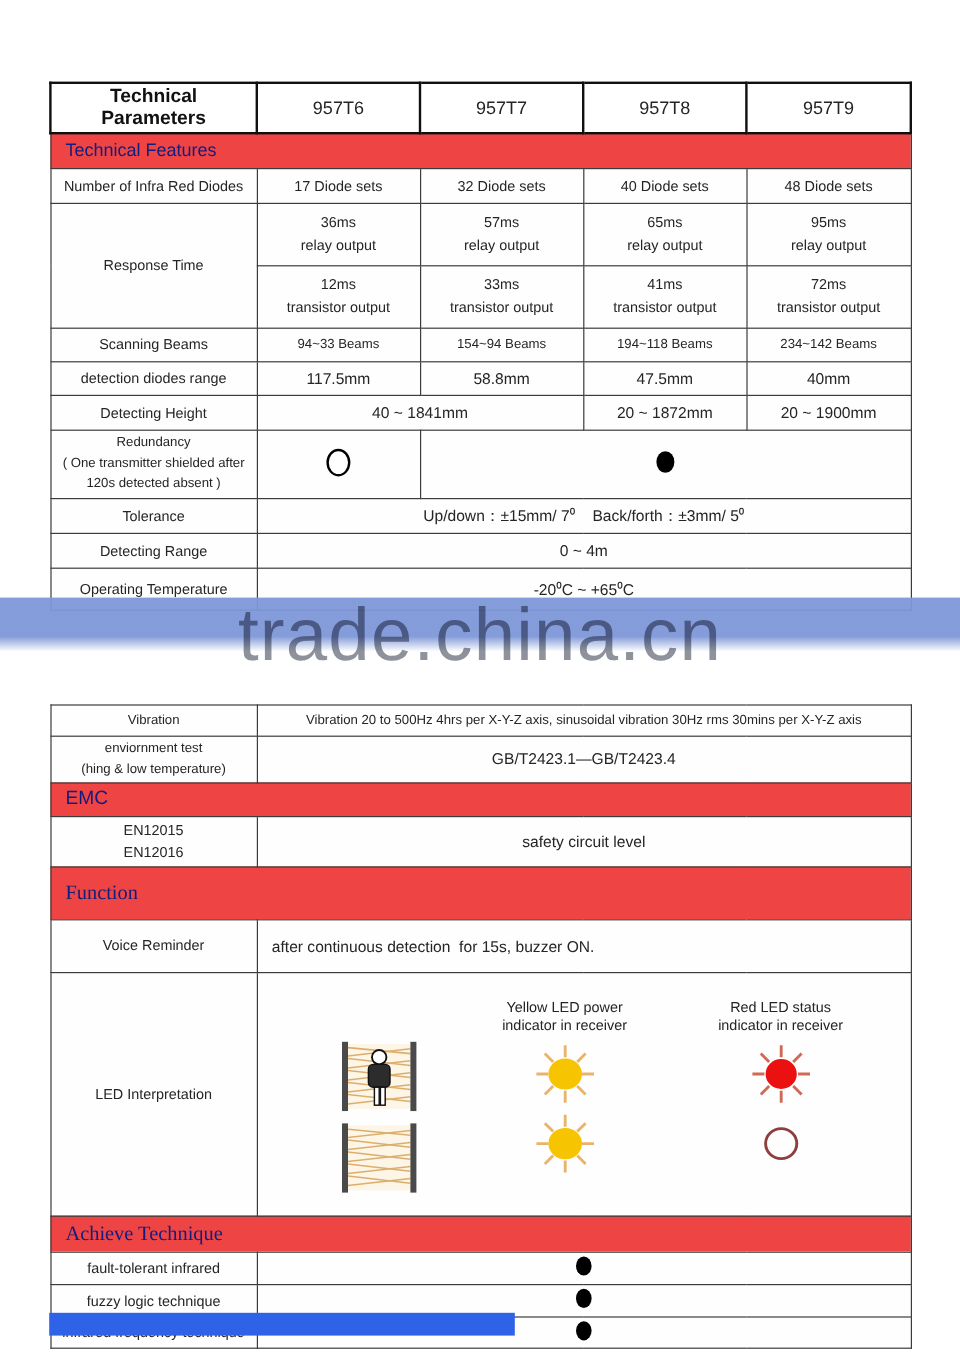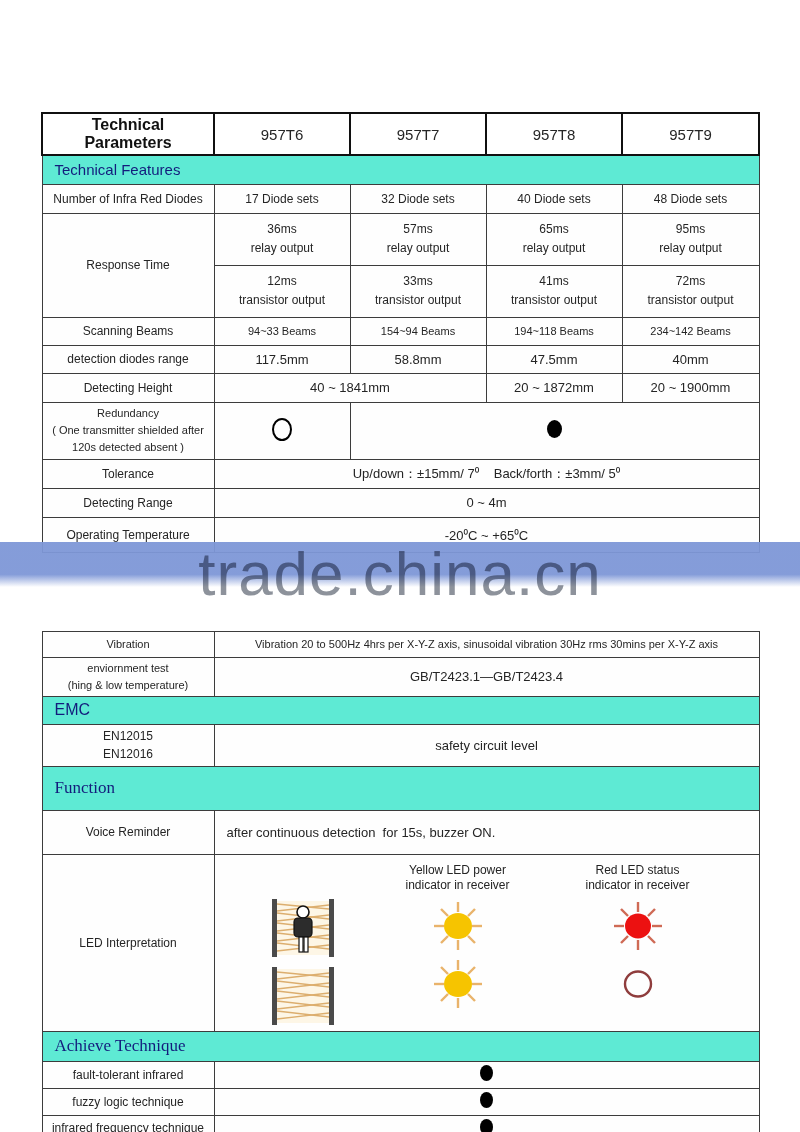--- a/index.html
+++ b/index.html
@@ -1,33 +1,33 @@
 <!DOCTYPE html>
 <html><head>
 <meta charset="utf-8">
 <style>
   html,body{margin:0;padding:0;}
   body{
     width:800px;height:1132px;position:relative;background:#ffffff;
     font-family:"Liberation Sans",sans-serif;color:#222;overflow:hidden;
   }
-  .sheet{position:absolute;inset:0;margin-top:44px;}
+  .sheet{position:absolute;inset:0;}
   table.spec{
     position:absolute;left:41px;top:68px;width:717px;
     border-collapse:collapse;table-layout:fixed;
   }
   td{
     border:1px solid #3c3c3c;text-align:center;vertical-align:middle;
     font-size:12px;color:#252525;padding:2px 4px;background:#fefefe;
   }
   tr.hdr td{border:2px solid #101010;background:#ffffff;}
   td.param-title{font-weight:bold;font-size:16px;color:#111;}
   td.model{font-size:15px;}
   td.banner{
-    background:#5eead4;color:#131c7c;text-align:left;padding-left:12px;
+    background:#ef4444;color:#131c7c;text-align:left;padding-left:12px;
     font-size:15px;border:1px solid #3c3c3c;
   }
   td.banner.serif{font-family:"Liberation Serif",serif;font-size:17px;}
   td.label{font-size:12px;}
   td.small{font-size:11px;}
   td.val13{font-size:13px;}
   .two-line{line-height:1.55;}
   tr.spacer td{border:none;background:transparent;height:78px;padding:0;}
   .pre{white-space:pre;}
   
@@ -198,21 +198,21 @@
       <td class="banner serif" colspan="5">Function</td>
     </tr>
 
     <tr style="height:44px">
       <td class="label">Voice Reminder</td>
       <td class="val13 pre" colspan="4" style="text-align:left;padding-left:12px">after continuous detection  for 15s, buzzer ON.</td>
     </tr>
 
     <tr style="height:136px">
       <td class="label">LED Interpretation</td>
-      <td colspan="4" style="padding:2px">
+      <td colspan="4" style="padding:15px">
         <div class="led-wrap">
 
           <div class="led-col curtain-col">
             <svg width="66" height="58" viewBox="0 0 66 58">
               <rect x="7" y="2" width="52" height="54" fill="#fdf6e6"></rect>
               <g stroke="#dcae6e" stroke-width="1.3">
                 <line x1="7" y1="5" x2="59" y2="10"></line>
                     <line x1="7" y1="12" x2="59" y2="6"></line>
                 <line x1="7" y1="14" x2="59" y2="20"></line>
                     <line x1="7" y1="22" x2="59" y2="16"></line>

